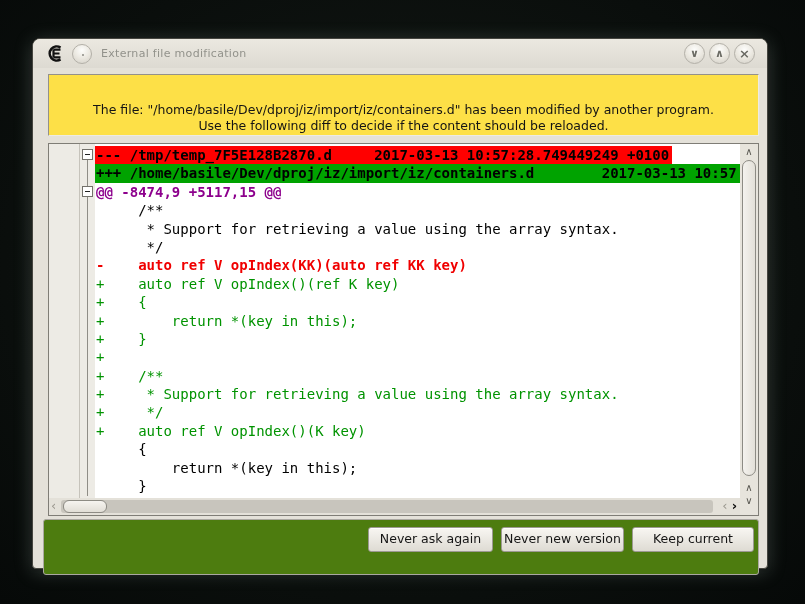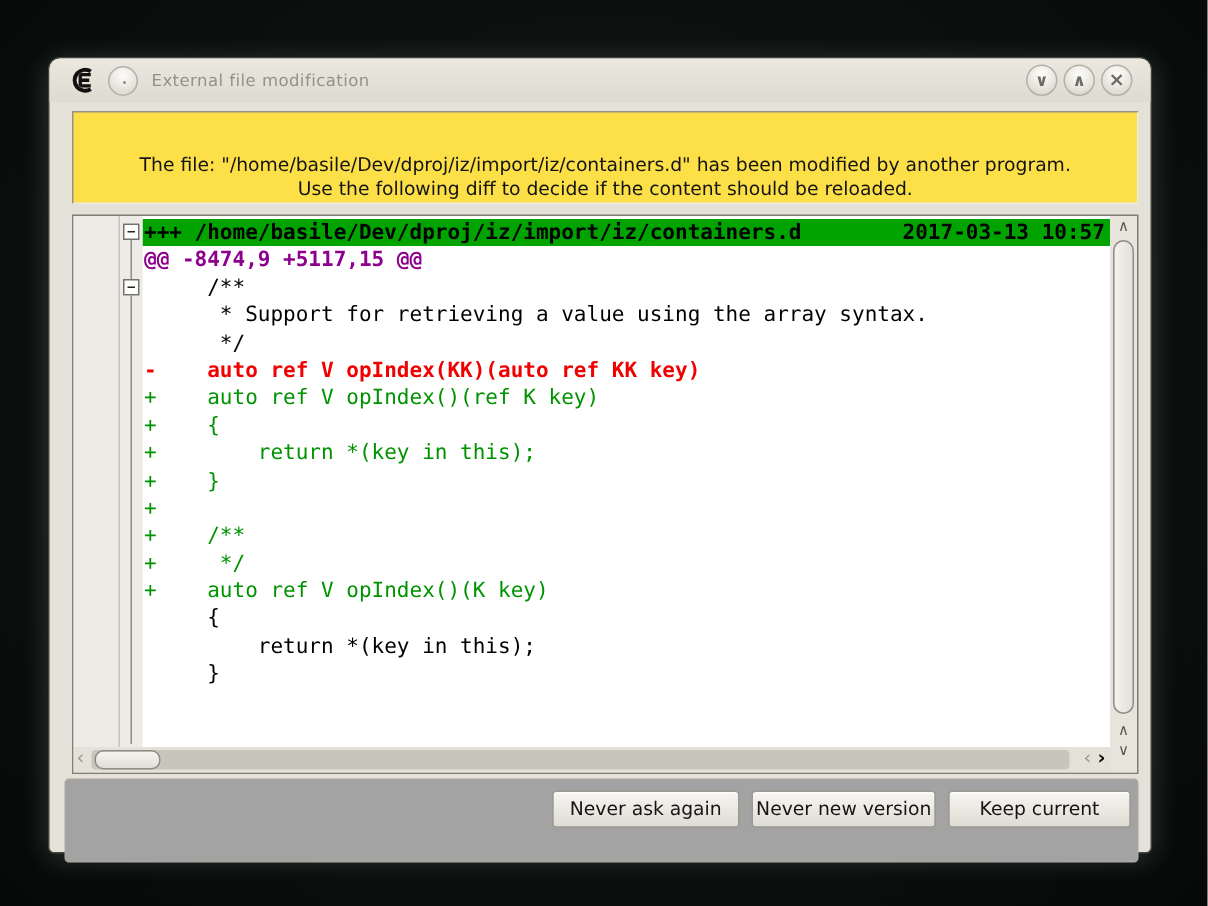--- a/index.html
+++ b/index.html
@@ -96,21 +96,21 @@
     position:absolute;left:2px;top:0;width:44px;height:13px;
     background:linear-gradient(#f6f4f0,#e1ded6);
     border:1px solid #8d8b84;border-radius:6px;box-sizing:border-box;
   }
   .h-right-arrows{position:absolute;right:3px;top:0;line-height:16px;font-size:13px;}
   .arr-dim{color:#9b988f;}
   .arr-active{color:#0a0a0a;font-weight:bold;}
   
   .btn-panel{
     position:absolute;left:10px;top:480px;width:716px;height:56px;
-    background:#a3a3a3;border:1px solid #aba8a1;border-radius:3px;box-sizing:border-box;
+    background:#4d7c0f;border:1px solid #aba8a1;border-radius:3px;box-sizing:border-box;
   }
   .pushbtn{
     position:absolute;top:7px;height:25px;
     background:linear-gradient(#f8f6f2,#dedbd3);
     border:1px solid #9c9992;border-radius:3px;box-sizing:border-box;
     font-family:"DejaVu Sans","Liberation Sans",sans-serif;
     font-size:12.5px;color:#151515;text-align:center;line-height:22px;
     box-shadow:inset 0 1px 0 rgba(255,255,255,0.8);
     cursor:default;
   }
@@ -143,32 +143,34 @@
 
     <div class="diff">
       <div class="gutter">
         <div class="gutter-divider"></div>
         <div class="fold-tree"></div>
         <div class="foldbox fb1"></div>
         <div class="foldbox fb2"></div>
       </div>
 
       <div class="code">
+          <div class="dline del-header">--- /tmp/temp_7F5E128B2870.d     2017-03-13 10:57:28.749449249 +0100</div>
           <div class="dline add-header">+++ /home/basile/Dev/dproj/iz/import/iz/containers.d        2017-03-13 10:57</div>
           <div class="dline hunk">@@ -8474,9 +5117,15 @@</div>
           <div class="dline ctx">     /**</div>
           <div class="dline ctx">      * Support for retrieving a value using the array syntax.</div>
           <div class="dline ctx">      */</div>
           <div class="dline del">-    auto ref V opIndex(KK)(auto ref KK key)</div>
           <div class="dline add">+    auto ref V opIndex()(ref K key)</div>
           <div class="dline add">+    {</div>
           <div class="dline add">+        return *(key in this);</div>
           <div class="dline add">+    }</div>
           <div class="dline add">+</div>
           <div class="dline add">+    /**</div>
+          <div class="dline add">+     * Support for retrieving a value using the array syntax.</div>
           <div class="dline add">+     */</div>
           <div class="dline add">+    auto ref V opIndex()(K key)</div>
           <div class="dline ctx">     {</div>
           <div class="dline ctx">         return *(key in this);</div>
           <div class="dline ctx">     }</div>
         </div>
 
       <div class="vscroll">
         <span class="sb-arrow" style="top:2px;">∧</span>
         <div class="vthumb"></div>

